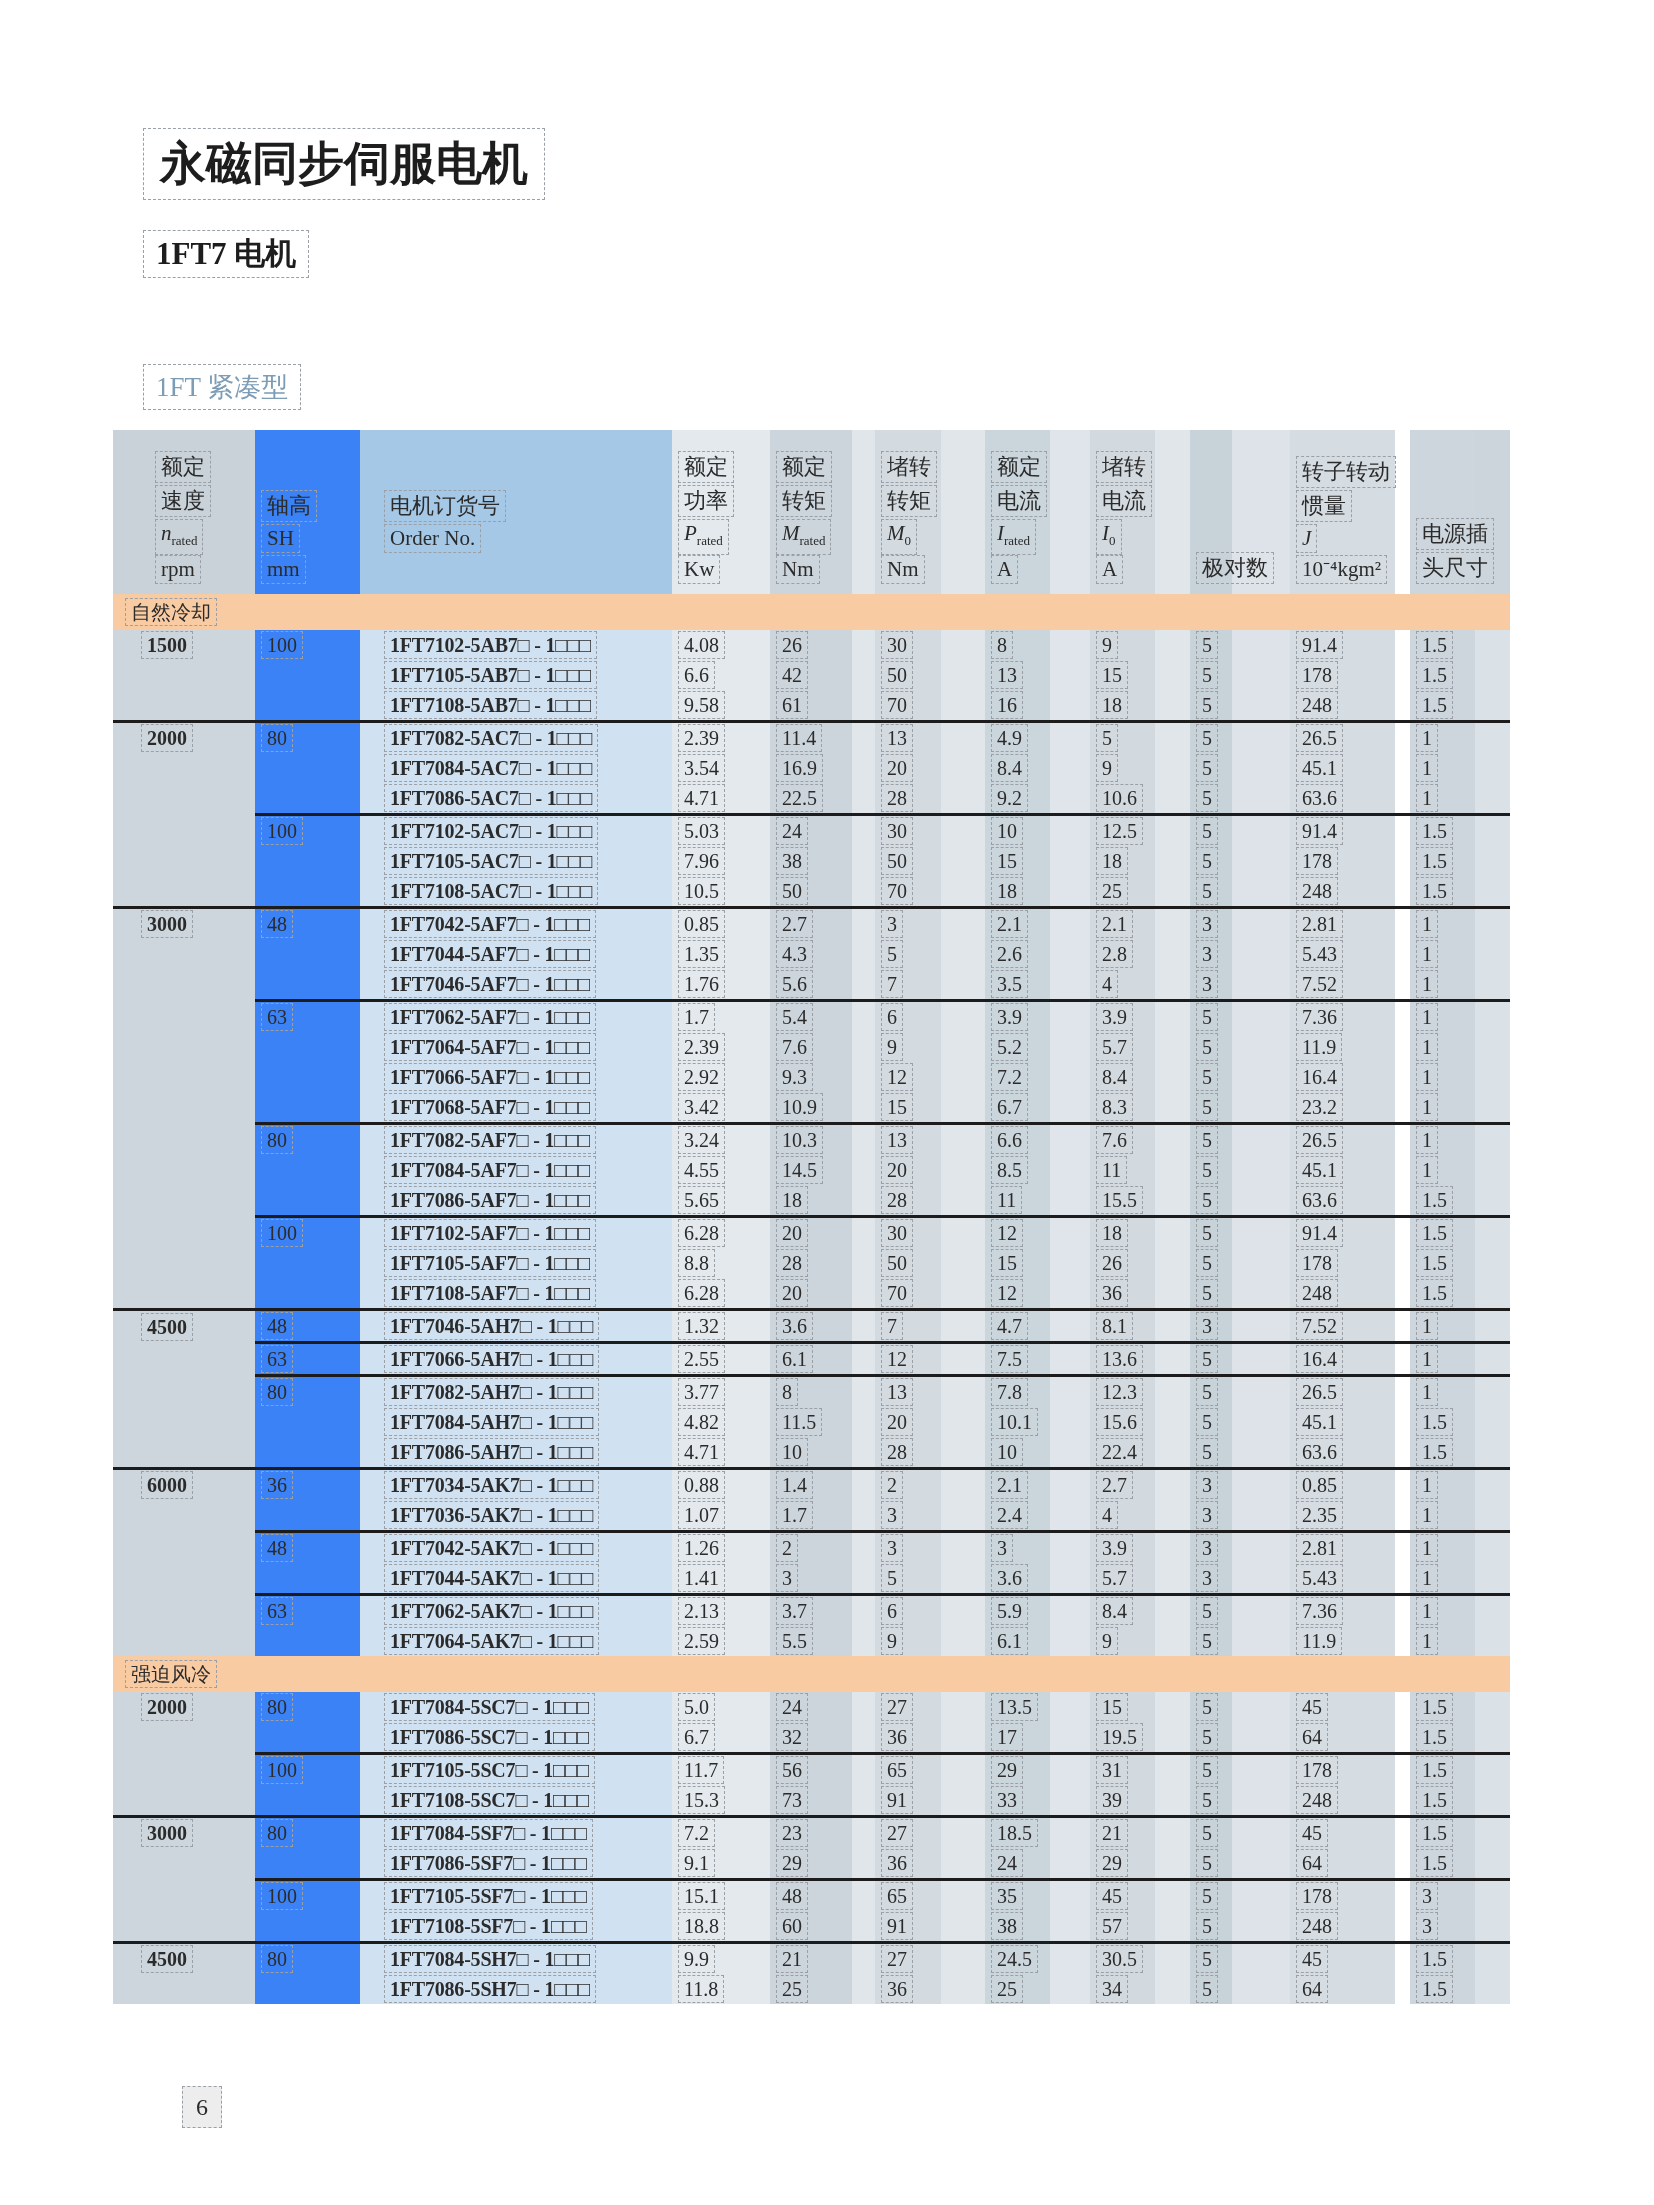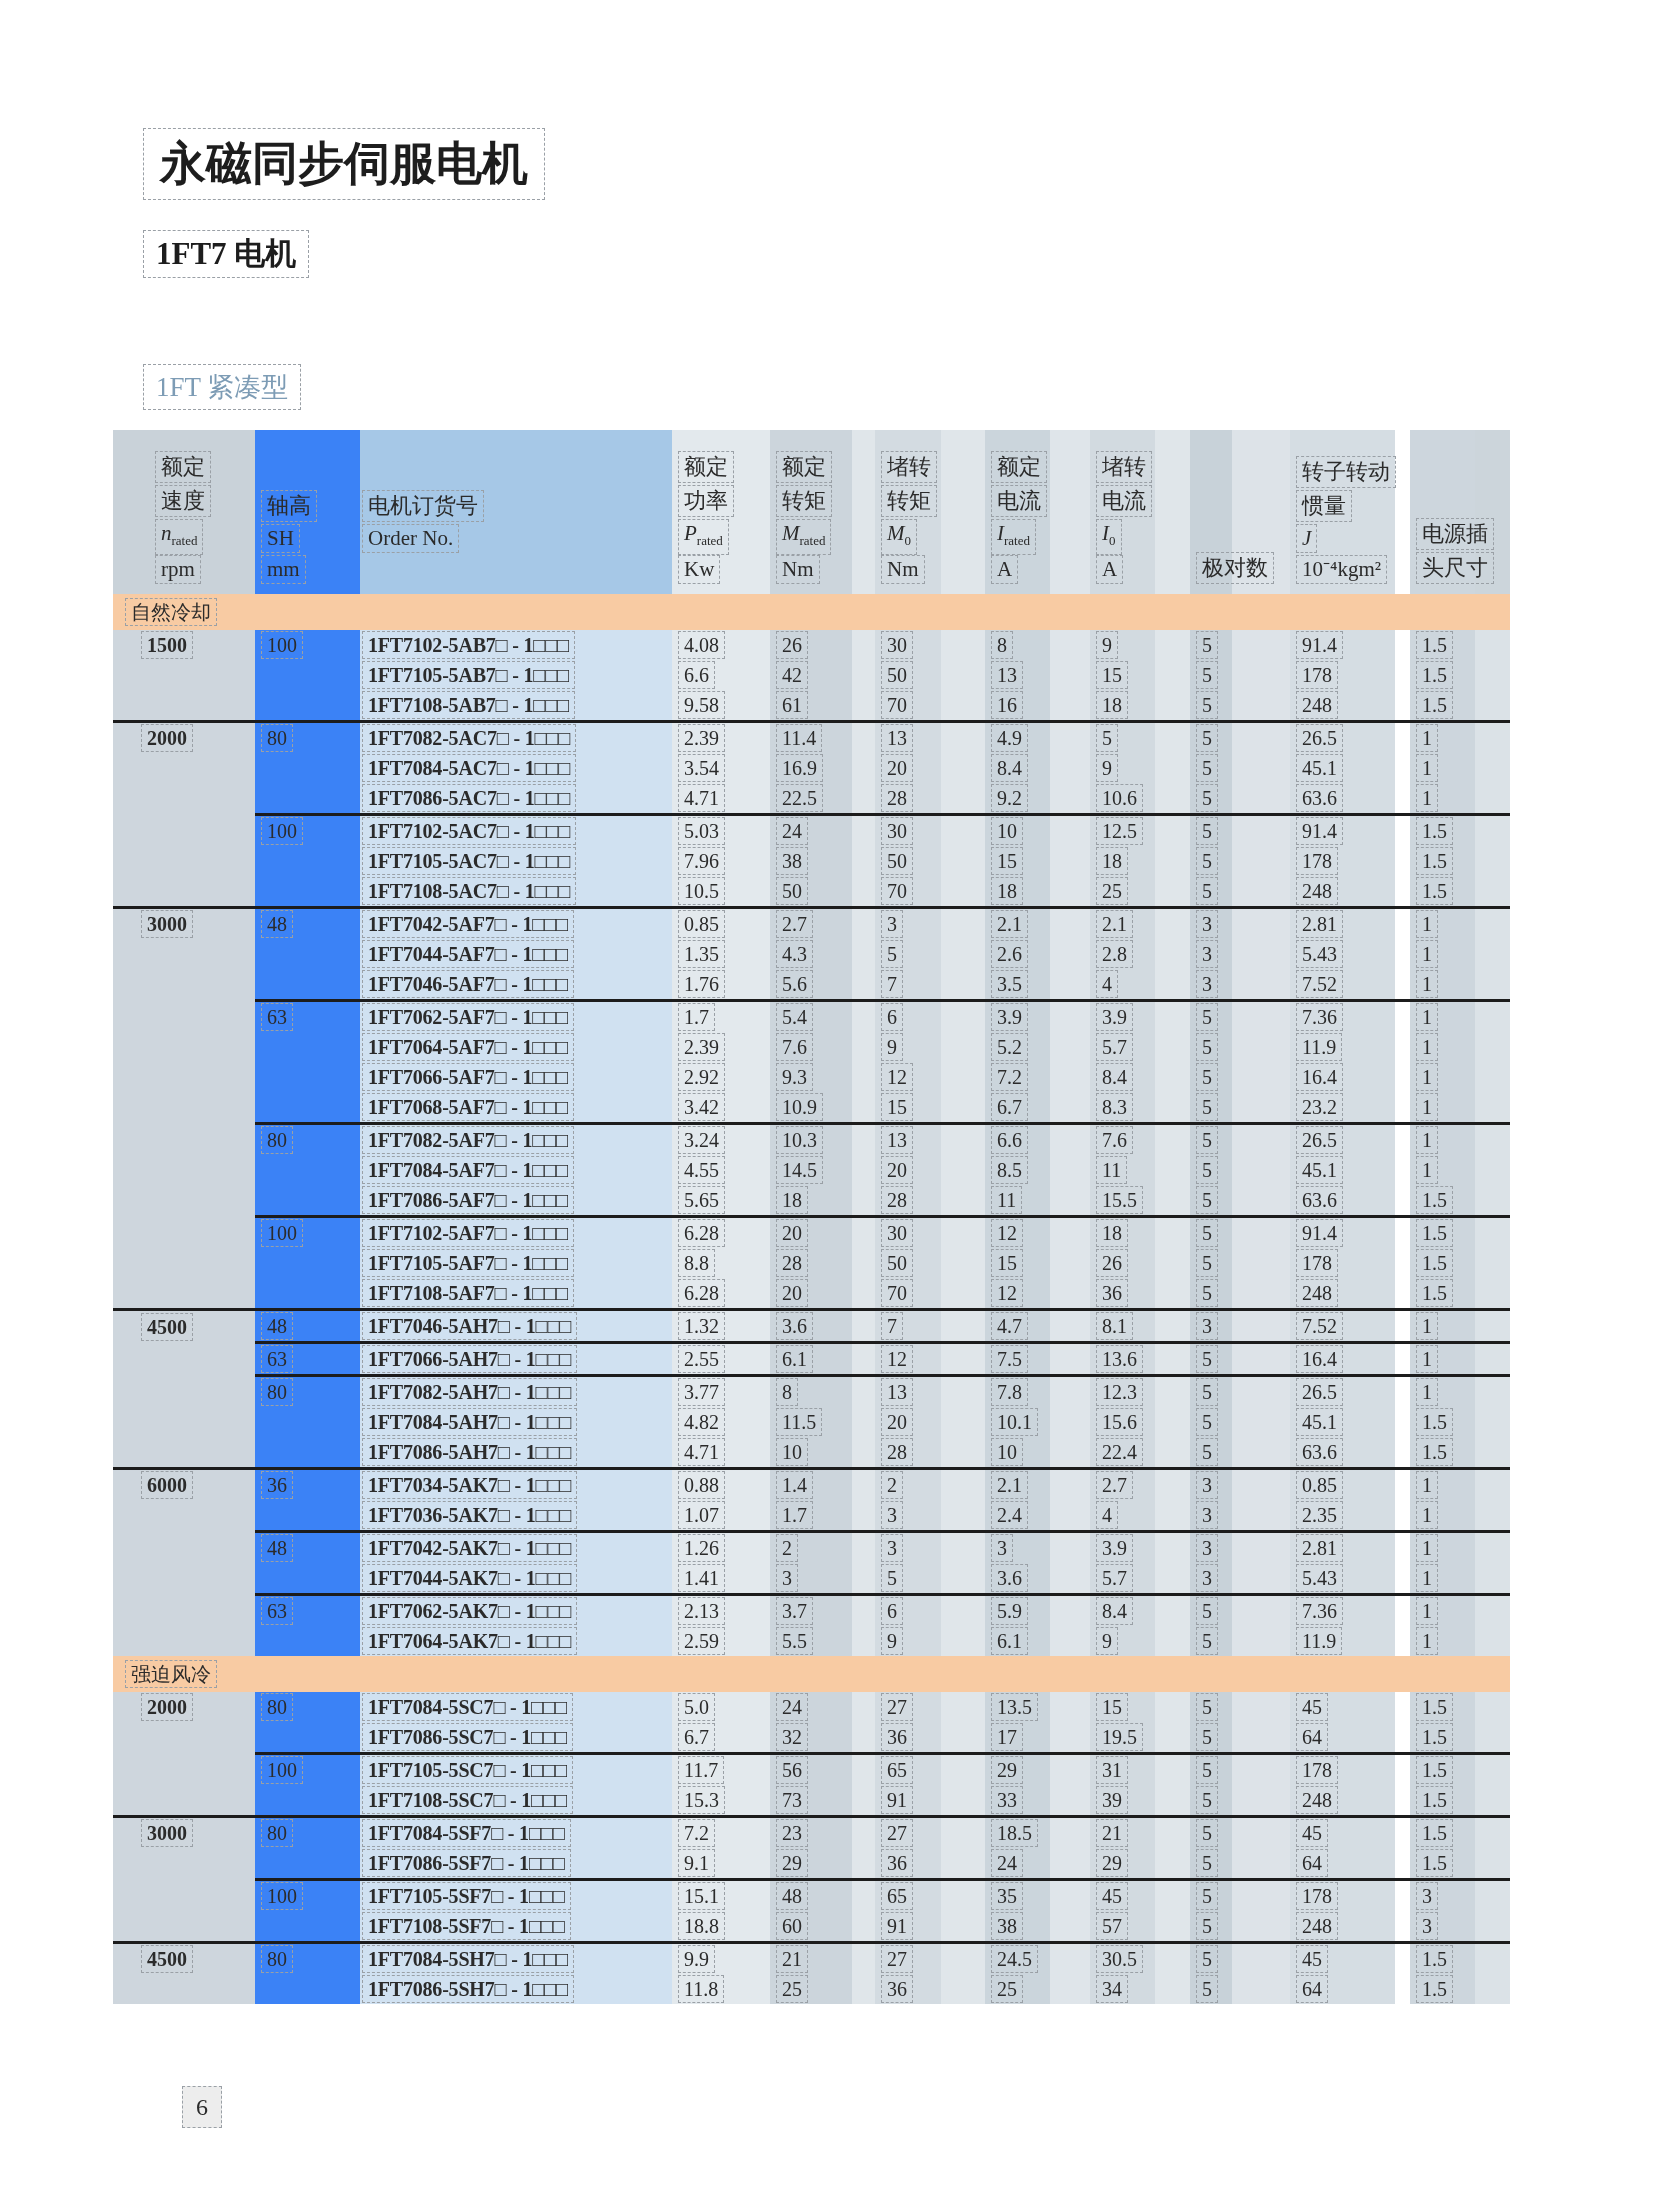--- a/index.html
+++ b/index.html
@@ -21,21 +21,21 @@
         font-weight:normal;font-size:20px;}
   td{height:30px;}
   th{height:150px;vertical-align:top;}
   th>*,td>*{position:relative;z-index:1;}
   .strip::before{content:"";position:absolute;left:0;top:0;bottom:0;width:var(--sw,60%);
         background:var(--sc,transparent);z-index:0;}
   
   .col-speed{background:#ced6dd;padding-left:28px;}
   th.col-speed{background:#c9d2d9;padding-left:42px;}
   .col-sh{background:#3b82f6;margin-top:48px;}
-  .col-order{background:var(--order-body-blue,#d0e1f1);padding-left:2px;}
+  .col-order{background:var(--order-body-blue,#d0e1f1);padding-left:24px;}
   th.col-order{background:var(--order-header-blue,#a6c8e7);}
   .col-power{background:#e3e9ed;}
   .col-m{background:#e0e6ea;--sw:78%;--sc:#ccd5dc;}
   .col-m0{background:#e0e6ea;--sw:60%;--sc:#d3dbe1;}
   .col-ir{background:#dfe5ea;--sw:62%;--sc:#cbd5dc;}
   .col-i0{background:#e0e6ea;--sw:65%;--sc:#d2dae0;}
   .col-poles{background:#dde3e8;--sw:42%;--sc:#c8d2d9;}
   .col-j{background:#d5dde3;}
   .col-gap{background:#ffffff;padding:0;}
   .col-plug{background:#dbe2e7;--sw:65%;--sc:#cdd6dd;}

